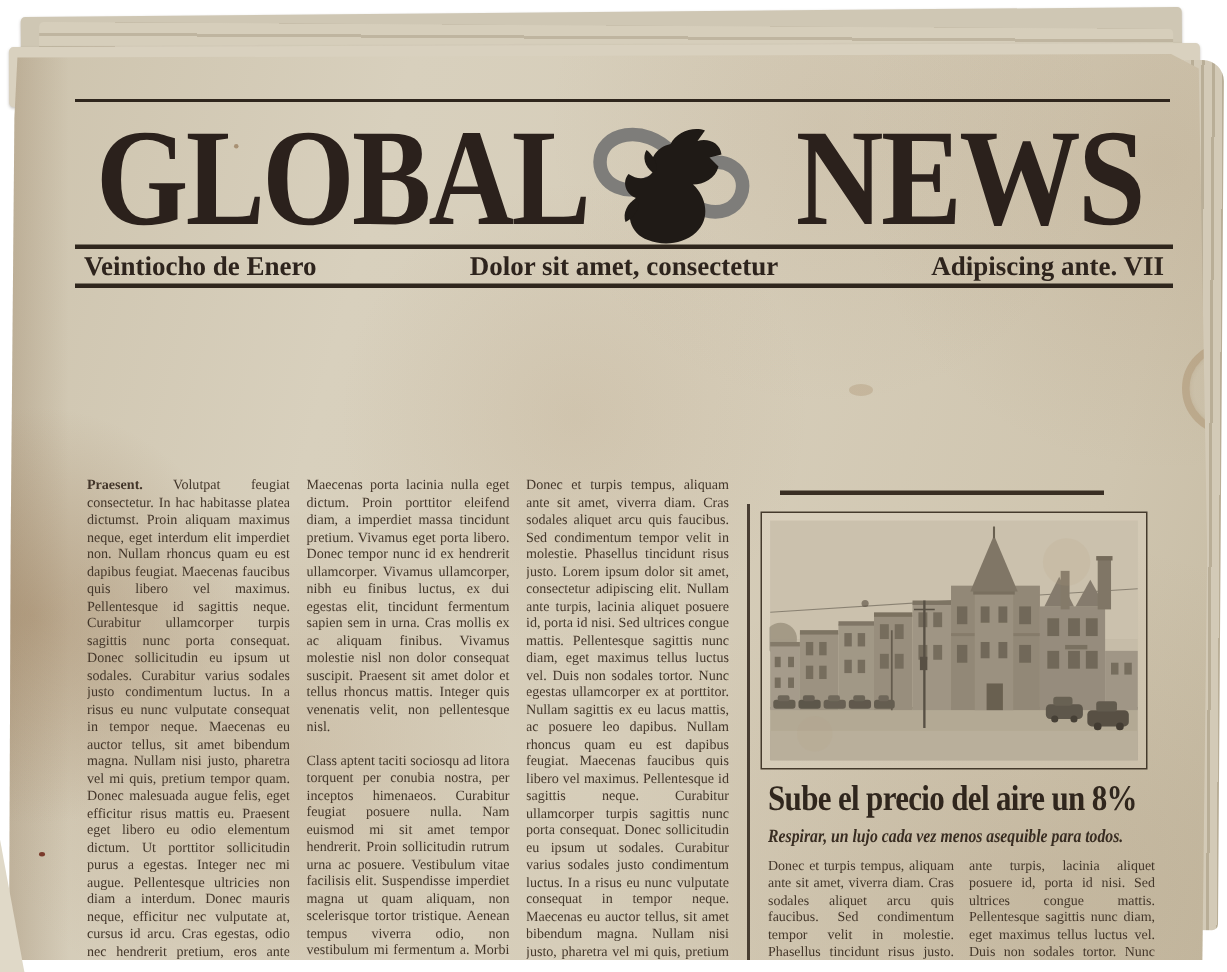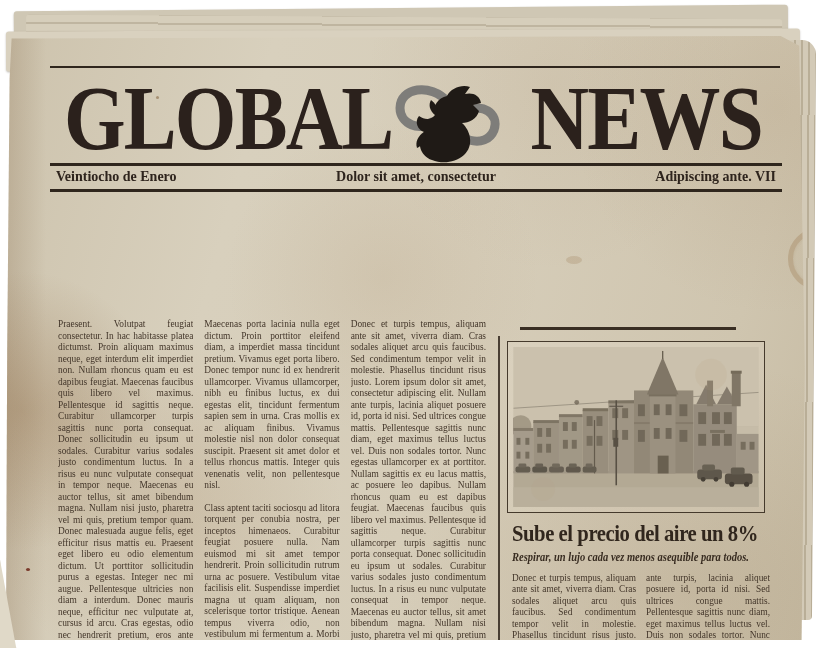--- a/index.html
+++ b/index.html
@@ -43,28 +43,28 @@
   .rule.mid{left:44px;right:26px;top:127px;height:3px;}
   .rule.bot{left:44px;right:26px;top:153px;height:3px;}
   
   .masthead-word{position:absolute;top:34px;font-weight:bold;font-size:92px;line-height:96px;
     color:#2b211c;letter-spacing:-2px;white-space:nowrap;}
   .mh-left{left:58px;transform:scaleX(.86);transform-origin:left top;}
   .mh-right{right:46px;transform:scaleX(.88);transform-origin:right top;}
   .logo{position:absolute;left:382px;top:44px;width:114px;height:88px;}
   
   .dateline{position:absolute;left:50px;right:32px;top:132px;height:18px;display:flex;
-    justify-content:space-between;align-items:center;font-weight:bold;font-size:14px;color:#2e241d;gap:15px;}
+    justify-content:space-between;align-items:center;font-weight:bold;font-size:18px;color:#2e241d;gap:15px;}
   .dateline .c{position:absolute;left:0;right:0;text-align:center;}
   .dateline .r{position:relative;z-index:1;}
   
   .columns{position:absolute;left:52px;top:283px;width:428px;height:321px;display:flex;gap:11px;overflow:hidden;}
   .col{flex:1 1 0;font-size:9.4px;line-height:11.5px;text-align:justify;color:#43362a;overflow:hidden;}
   .col p{margin:0 0 11px 0;}
-  .lead{font-weight:normal;}
+  .lead{font-weight:bold;}
   .v-divider{position:absolute;left:492px;top:300px;width:1.5px;height:304px;background:rgba(48,38,28,.85);}
   
   .feature-rule{position:absolute;left:514px;top:291px;width:216px;height:2.5px;background:#392e23;}
   .photo-frame{position:absolute;left:501px;top:305px;width:258px;height:172px;
     border:1.5px solid #453a2c;padding:5px;box-sizing:border-box;background:rgba(255,250,238,.12);}
   .photo-frame svg{display:block;width:100%;height:100%;}
   .feature-headline{position:absolute;left:506px;top:484px;width:300px;font-weight:bold;font-size:24px;
     line-height:26px;color:#30261d;letter-spacing:-0.5px;white-space:nowrap;transform:scaleX(.86);transform-origin:left top;}
   .feature-subhead{position:absolute;left:506px;top:514px;width:320px;font-weight:bold;font-style:italic;
     font-size:12.5px;color:#382c21;white-space:nowrap;transform:scaleX(.84);transform-origin:left top;}

